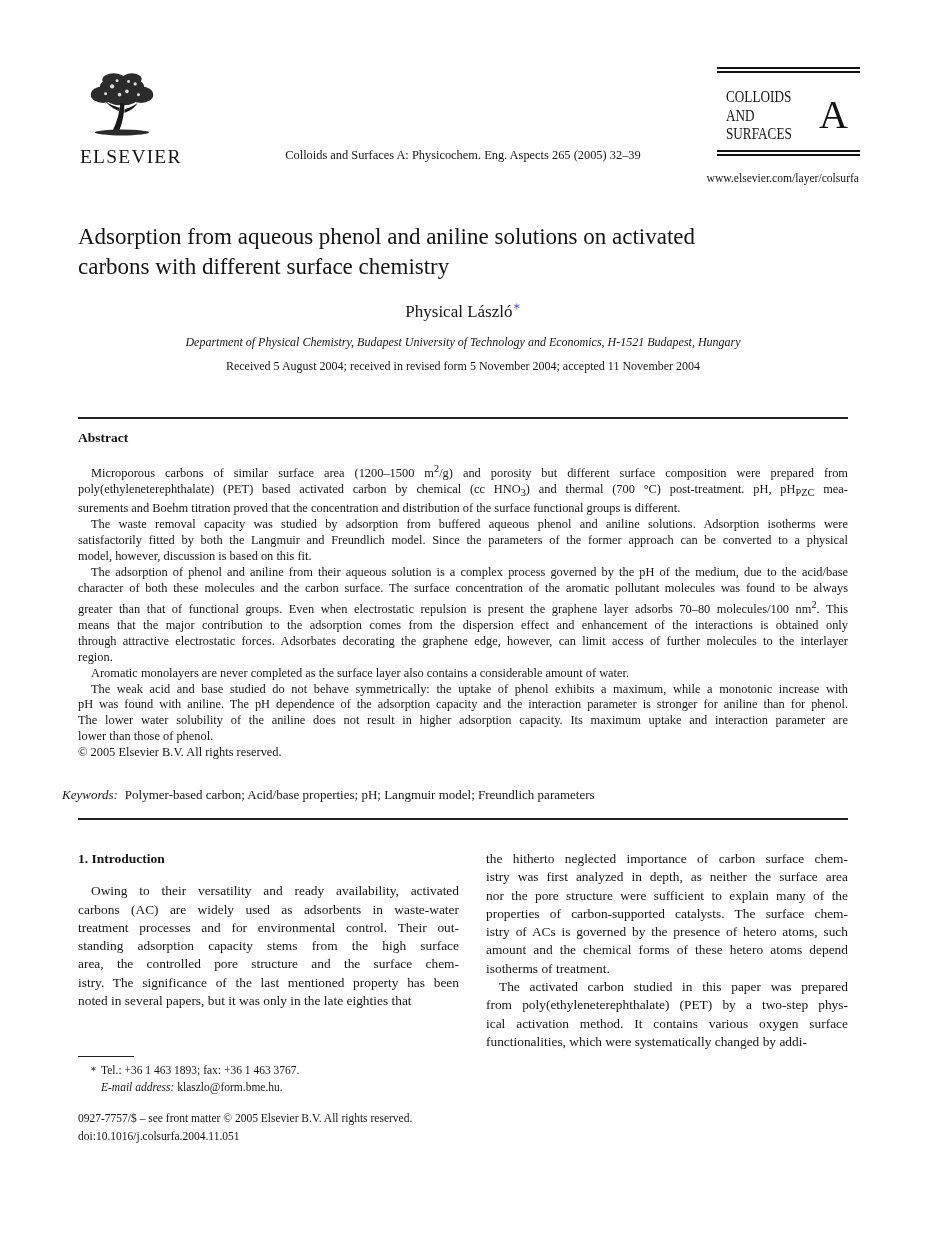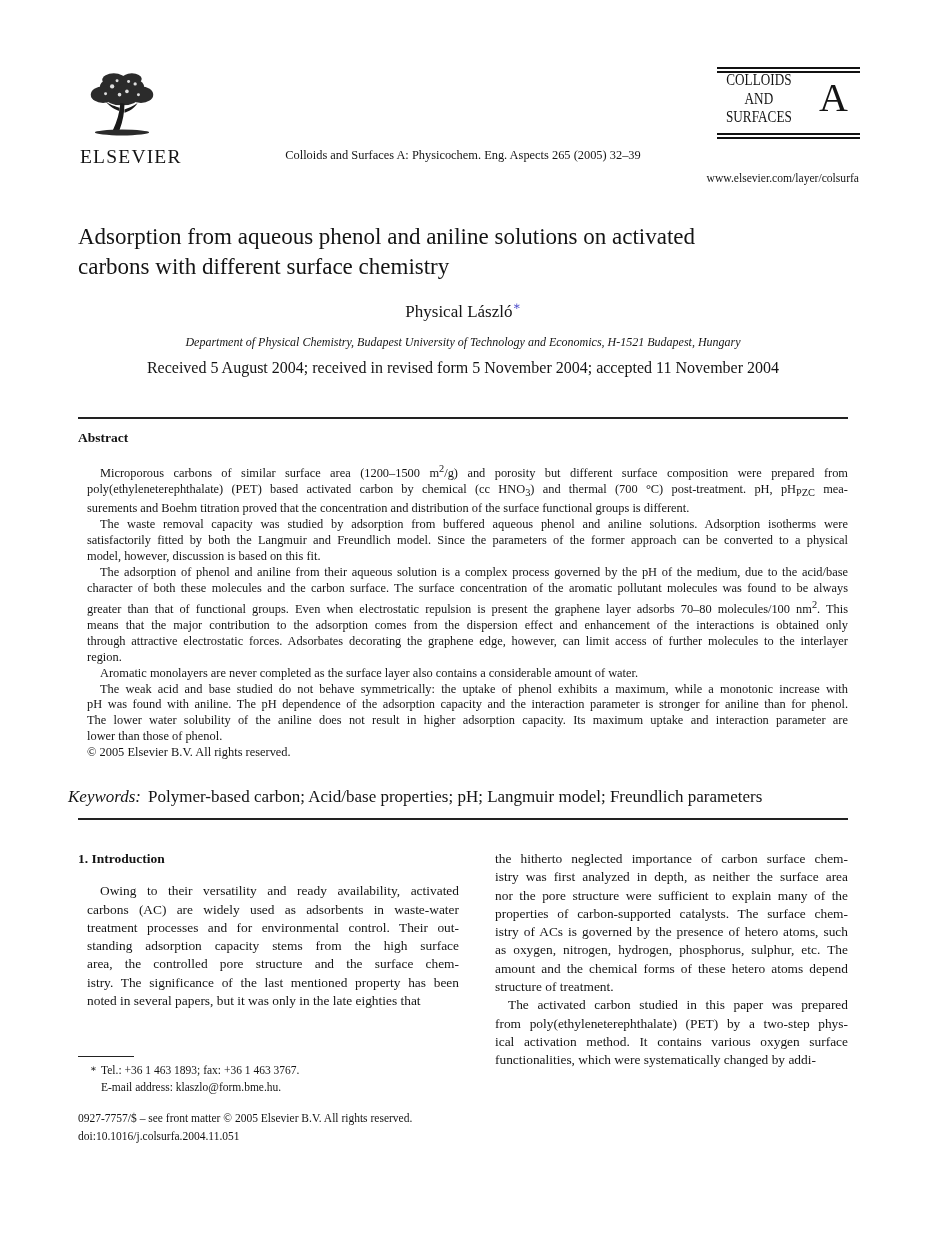--- a/index.html
+++ b/index.html
@@ -11,51 +11,51 @@
   
   #logo { position:absolute; left:80px; top:70px; width:88px; }
   #logo svg { display:block; }
   #elsevier-word { font-size:19.5px; letter-spacing:1.2px; margin-top:2px; }
   #journal-line { position:absolute; left:78px; top:148px; width:770px; text-align:center; font-size:12.4px; }
   #masthead { position:absolute; left:717px; top:67px; width:143px; }
   .m-rule-thin  { height:1.5px; background:#111; }
   .m-rule-thick { height:2.6px; background:#111; margin-top:2px; }
   .m-rule-thick2{ height:2.6px; background:#111; }
   .m-rule-thin2 { height:1.5px; background:#111; margin-top:2px; }
-  .m-body { display:flex; justify-content:space-between; align-items:center; padding:2px 4px 11px 9px;text-align:center; }
+  .m-body { display:flex; justify-content:space-between; align-items:center; padding:19px 4px 11px 9px; }
   .m-titles { font-size:15px; line-height:15.5px; transform:scale(0.88,1.18); transform-origin:0 50%; white-space:nowrap; }
   .m-letter { font-size:40px; line-height:40px; padding-right:8px; }
   #mast-url { position:absolute; top:172px; right:66px; font-size:11.6px; white-space:nowrap; }
   
   #title { position:absolute; left:78px; top:222px; width:770px; text-align:left; font-size:23px; line-height:30px; }
   #author { position:absolute; left:78px; top:299px; width:770px; text-align:center; font-size:17px; }
   #author sup { font-size:12px; }
   #affiliation { position:absolute; left:78px; top:335px; width:770px; text-align:center; font-style:italic; font-size:12px; }
-  #received { position:absolute; left:78px; top:359px; width:770px; text-align:center; font-size:16px; }
+  #received { position:absolute; left:78px; top:359px; width:770px; text-align:center; font-size:12px; }
   .hrule { position:absolute; left:78px; width:770px; height:1.8px; background:#222; }
   
   #abstract-heading { position:absolute; left:78px; top:430px; font-weight:bold; font-size:13.5px; }
   #abstract { position:absolute; left:78px; top:461px; width:770px; font-size:12.4px; line-height:15.9px; }
-  .line { text-align:justify; text-align-last:justify;margin-left:9px; }
+  .line { text-align:justify; text-align-last:justify; }
   .line.lastline { text-align-last:left; }
   .para.indent .line:first-child { text-indent:13px; }
-  #keywords { position:absolute; left:68px; top:787px; width:770px; font-size:17px; }
+  #keywords { position:absolute; left:62px; top:787px; width:770px; font-size:13px; }
   #keywords .kw-label { font-style:italic; }
   #keywords .kw-text { margin-left:7px; }
   
   .bodycol { position:absolute; top:850px; font-size:13.4px; line-height:18.3px; }
   #col-left  { left:78px;  width:381px; }
   #col-right { left:486px; width:362px; }
   .sec-heading { font-weight:bold; font-size:13.5px; margin-bottom:14px; }
   
   #footnote { position:absolute; left:78px; top:1056px; width:380px; font-size:11.5px; line-height:16.5px; }
   #fn-rule { width:56px; height:1.4px; background:#222; margin-bottom:5px; }
   .fn-line { position:relative; padding-left:23px; }
   .fn-marker { position:absolute; left:12px; top:-1px; font-size:10px; }
-  .fn-email-label { }
+  .fn-email-label { font-style:italic; }
   #frontmatter { position:absolute; left:78px; top:1110px; width:420px; font-size:11.5px; line-height:17.5px; }
 </style>
 </head>
 <body>
 
 <div class="page">
 
   <div id="logo">
     <svg viewBox="0 0 100 90" width="84" height="74">
       <g fill="#2b2b2b">
@@ -164,23 +164,22 @@
       </div>
   </div>
   <div id="col-right" class="bodycol">
     <div>
         <div class="para">
           <div class="line">the hitherto neglected importance of carbon surface chem-</div>
           <div class="line">istry was first analyzed in depth, as neither the surface area</div>
           <div class="line">nor the pore structure were sufficient to explain many of the</div>
           <div class="line">properties of carbon-supported catalysts. The surface chem-</div>
           <div class="line">istry of ACs is governed by the presence of hetero atoms, such</div>
-          <div class="line">as oxygen, nitrogen, hydrogen, phosphorus, sulphur, etc. The</div>
           <div class="line">amount and the chemical forms of these hetero atoms depend</div>
-          <div class="line lastline">structure of treatment.</div>
+          <div class="line lastline">isotherms of treatment.</div>
         </div>
         <div class="para indent">
           <div class="line">The activated carbon studied in this paper was prepared</div>
           <div class="line">from poly(ethyleneterephthalate) (PET) by a two-step phys-</div>
           <div class="line">ical activation method. It contains various oxygen surface</div>
           <div class="line lastline">functionalities, which were systematically changed by addi-</div>
         </div>
       </div>
   </div>
 

